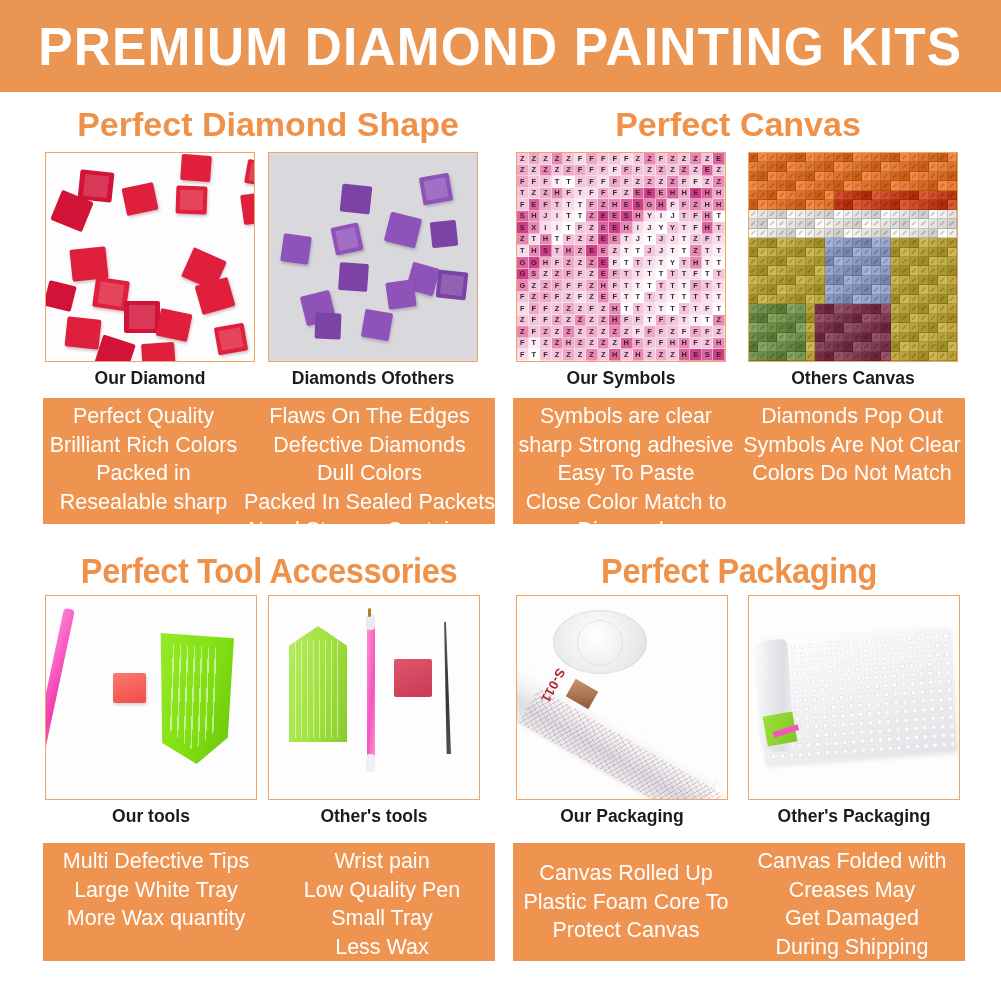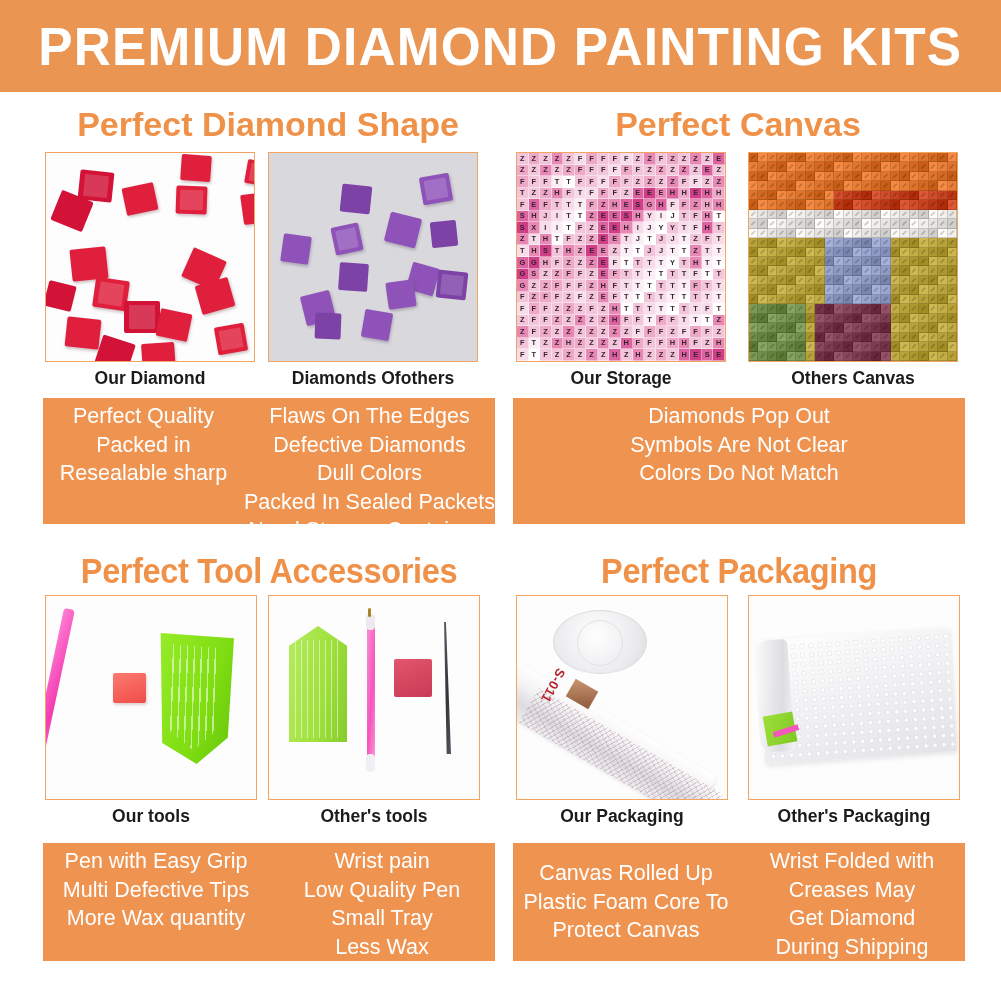--- a/index.html
+++ b/index.html
@@ -1015,39 +1015,47 @@
         <div class="bad-cell" style="background: rgb(173, 152, 47);"></div>
         <div class="bad-cell" style="background: rgb(162, 141, 36);"></div>
         <div class="bad-cell" style="background: rgb(206, 185, 80);"></div>
         <div class="bad-cell" style="background: rgb(195, 174, 69);"></div>
         <div class="bad-cell" style="background: rgb(184, 163, 58);"></div>
       </div>
   </div>
 
   <div class="cap" style="left:45px;top:370px;width:210px;">Our Diamond</div>
   <div class="cap" style="left:268px;top:370px;width:210px;">Diamonds Ofothers</div>
-  <div class="cap" style="left:516px;top:370px;width:210px;">Our Storage</div>
+  <div class="cap" style="left:516px;top:370px;width:210px;">Our Symbols</div>
   <div class="cap" style="left:748px;top:370px;width:210px;">Others Canvas</div>
 
   <div class="info" style="left:43px;top:398px;width:452px;height:126px;">
     <div class="info-col">
         <span>Perfect Quality</span>
+        <span>Brilliant Rich Colors</span>
         <span>Packed in</span>
         <span>Resealable sharp</span>
       </div>
     <div class="info-col">
         <span>Flaws On The Edges</span>
         <span>Defective Diamonds</span>
         <span>Dull Colors</span>
         <span>Packed In Sealed Packets</span>
         <span>Need Storage Containers</span>
       </div>
   </div>
 
   <div class="info" style="left:513px;top:398px;width:452px;height:126px;">
+    <div class="info-col">
+        <span>Symbols are clear</span>
+        <span>sharp Strong adhesive</span>
+        <span>Easy To Paste</span>
+        <span>Close Color Match to</span>
+        <span>Diamonds</span>
+      </div>
     <div class="info-col">
         <span>Diamonds Pop Out</span>
         <span>Symbols Are Not Clear</span>
         <span>Colors Do Not Match</span>
       </div>
   </div>
 
   <div class="sec-head bot" style="left:43px;top:553px;width:452px;">Perfect Tool Accessories</div>
   <div class="sec-head bot" style="left:513px;top:553px;width:452px;">Perfect Packaging</div>
 
@@ -1131,39 +1139,39 @@
     </div>
   </div>
 
   <div class="cap" style="left:45px;top:808px;width:212px;">Our tools</div>
   <div class="cap" style="left:268px;top:808px;width:212px;">Other's tools</div>
   <div class="cap" style="left:516px;top:808px;width:212px;">Our Packaging</div>
   <div class="cap" style="left:748px;top:808px;width:212px;">Other's Packaging</div>
 
   <div class="info" style="left:43px;top:843px;width:452px;height:118px;">
     <div class="info-col">
-        <span>Pen with Easy Grip</span>
         <span>Multi Defective Tips</span>
+        <span>Large White Tray</span>
         <span>More Wax quantity</span>
       </div>
     <div class="info-col">
         <span>Wrist pain</span>
         <span>Low Quality Pen</span>
         <span>Small Tray</span>
         <span>Less Wax</span>
       </div>
   </div>
 
   <div class="info" style="left:513px;top:843px;width:452px;height:118px;">
     <div class="info-col" style="justify-content:center;padding-top:0;">
         <span>Canvas Rolled Up</span>
         <span>Plastic Foam Core To</span>
         <span>Protect Canvas</span>
       </div>
     <div class="info-col">
-        <span>Wrist Folded with</span>
+        <span>Canvas Folded with</span>
         <span>Creases May</span>
-        <span>Get Diamond</span>
+        <span>Get Damaged</span>
         <span>During Shipping</span>
       </div>
   </div>
 
 </div>
 
 </body></html>

